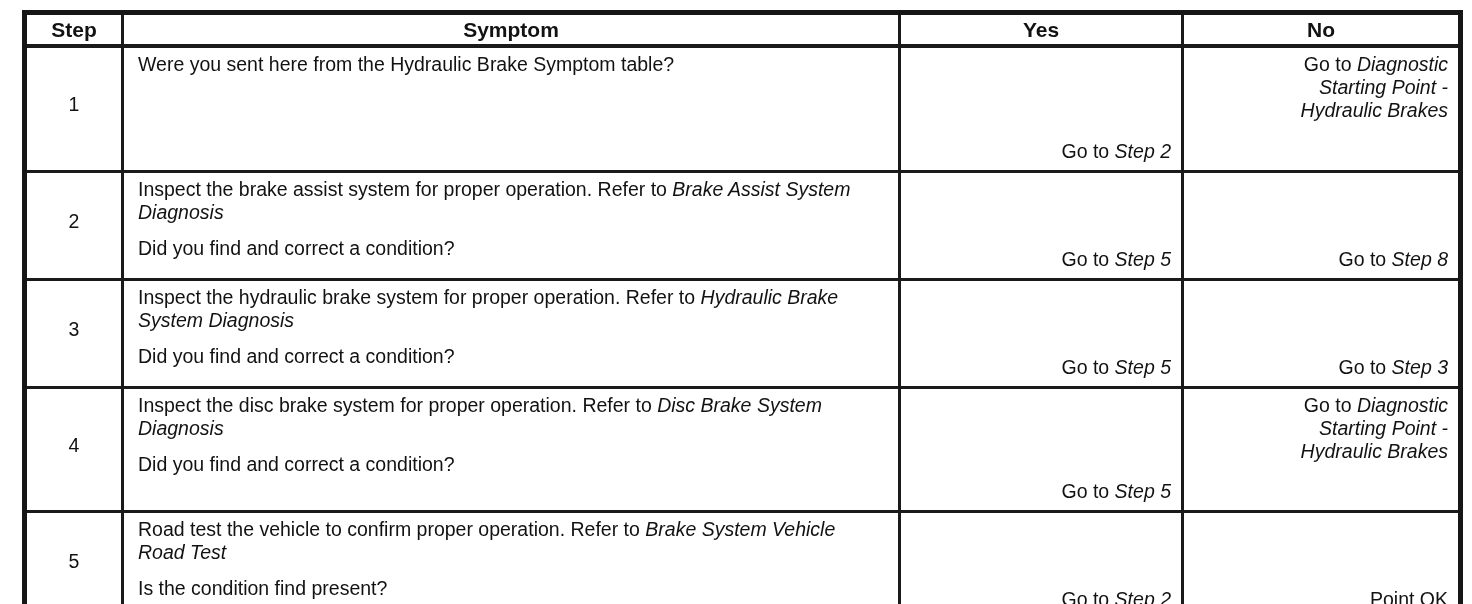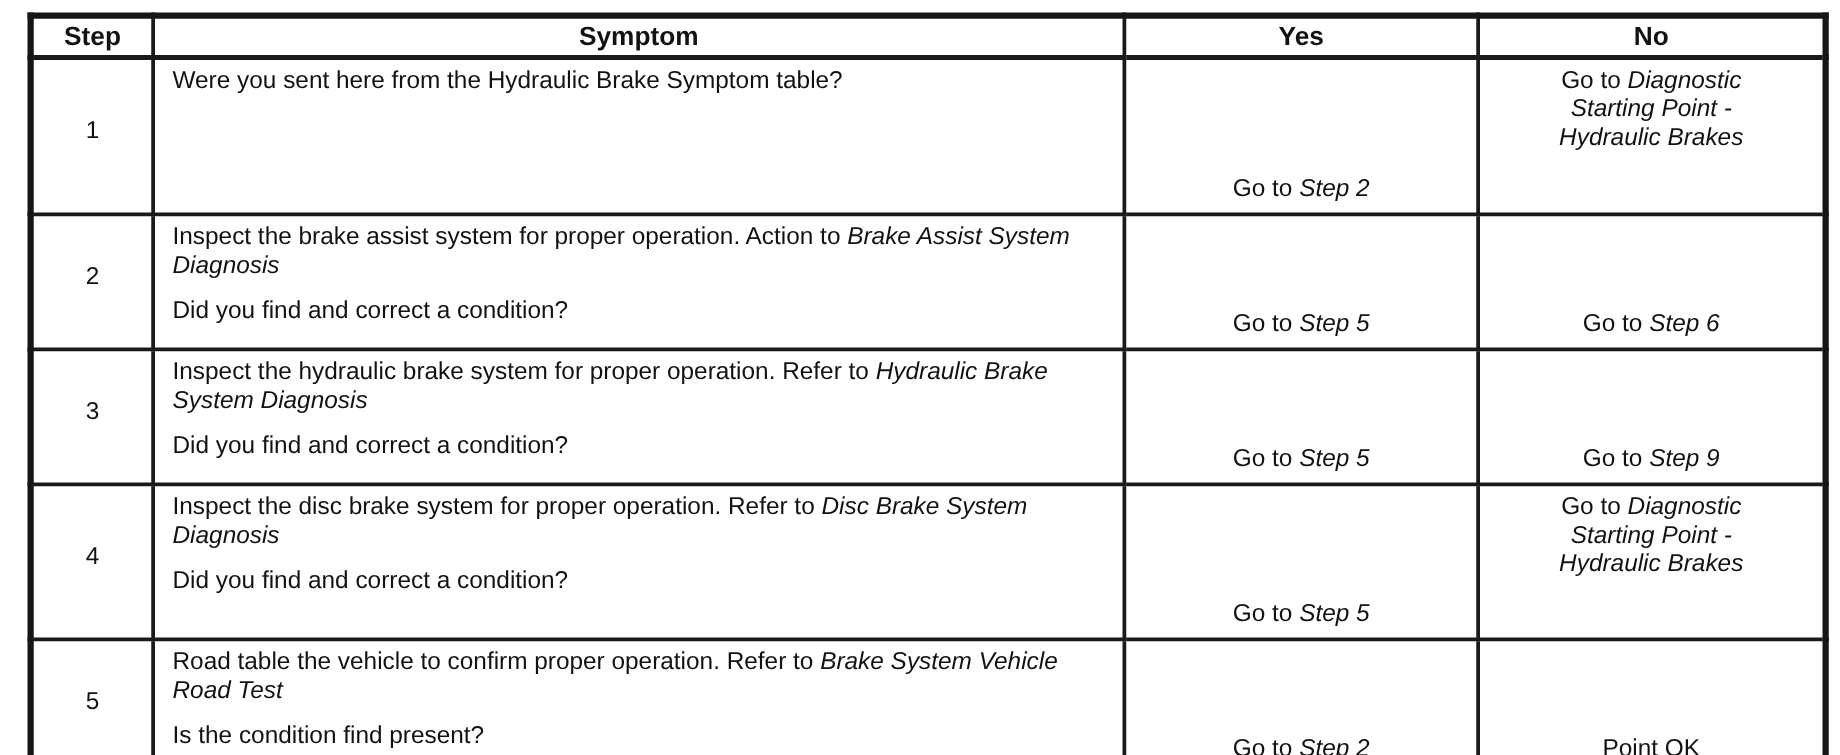--- a/index.html
+++ b/index.html
@@ -56,21 +56,21 @@
   td.action {
     vertical-align: top;
     text-align: left;
     padding: 5px 14px 18px 14px;
   }
   td.action .question {
     margin: 13px 0 0 0;
   }
   td.action p { margin: 0; }
   td.result {
-    text-align: center;
+    text-align: right;
     padding: 4px 10px;
     margin-left: 48px;
   }
   td.v-bottom { vertical-align: bottom; padding-bottom: 7px; }
   td.v-top    { vertical-align: top;    padding-top: 5px; }
   .it { font-style: italic; }
   .narrow {
     display: inline-block;
     max-width: 208px;
   }
@@ -103,63 +103,63 @@
         <span><span>Go to</span> <span class="it">Step 2</span></span>
       </td>
       <td class="result v-top">
         <span class="narrow"><span>Go to</span> <span class="it">Diagnostic Starting Point - Hydraulic Brakes</span></span>
       </td>
     </tr>
 
     <tr class="r2">
       <td class="step">2</td>
       <td class="action">
-        <p><span>Inspect the brake assist system for proper operation. Action to</span> <span class="it">Brake Assist System Diagnosis</span></p>
+        <p><span>Inspect the brake assist system for proper operation. Refer to</span> <span class="it">Brake Assist System Diagnosis</span></p>
         <p class="question">Did you find and correct a condition?</p>
       </td>
       <td class="result v-bottom">
         <span><span>Go to</span> <span class="it">Step 5</span></span>
       </td>
       <td class="result v-bottom">
-        <span><span>Go to</span> <span class="it">Step 6</span></span>
+        <span><span>Go to</span> <span class="it">Step 8</span></span>
       </td>
     </tr>
 
     <tr class="r3">
       <td class="step">3</td>
       <td class="action">
         <p><span>Inspect the hydraulic brake system for proper operation. Refer to</span> <span class="it">Hydraulic Brake System Diagnosis</span></p>
         <p class="question">Did you find and correct a condition?</p>
       </td>
       <td class="result v-bottom">
         <span><span>Go to</span> <span class="it">Step 5</span></span>
       </td>
       <td class="result v-bottom">
-        <span><span>Go to</span> <span class="it">Step 9</span></span>
+        <span><span>Go to</span> <span class="it">Step 3</span></span>
       </td>
     </tr>
 
     <tr class="r4">
       <td class="step">4</td>
       <td class="action">
         <p><span>Inspect the disc brake system for proper operation. Refer to</span> <span class="it">Disc Brake System Diagnosis</span></p>
         <p class="question">Did you find and correct a condition?</p>
       </td>
       <td class="result v-bottom">
         <span><span>Go to</span> <span class="it">Step 5</span></span>
       </td>
       <td class="result v-top">
         <span class="narrow"><span>Go to</span> <span class="it">Diagnostic Starting Point - Hydraulic Brakes</span></span>
       </td>
     </tr>
 
     <tr class="r5">
       <td class="step">5</td>
       <td class="action">
-        <p><span>Road table the vehicle to confirm proper operation. Refer to</span> <span class="it">Brake System Vehicle Road Test</span></p>
+        <p><span>Road test the vehicle to confirm proper operation. Refer to</span> <span class="it">Brake System Vehicle Road Test</span></p>
         <p class="question">Is the condition find present?</p>
       </td>
       <td class="result v-bottom">
         <span><span>Go to</span> <span class="it">Step 2</span></span>
       </td>
       <td class="result v-bottom">
         <span>Point OK</span>
       </td>
     </tr>
   </tbody>

